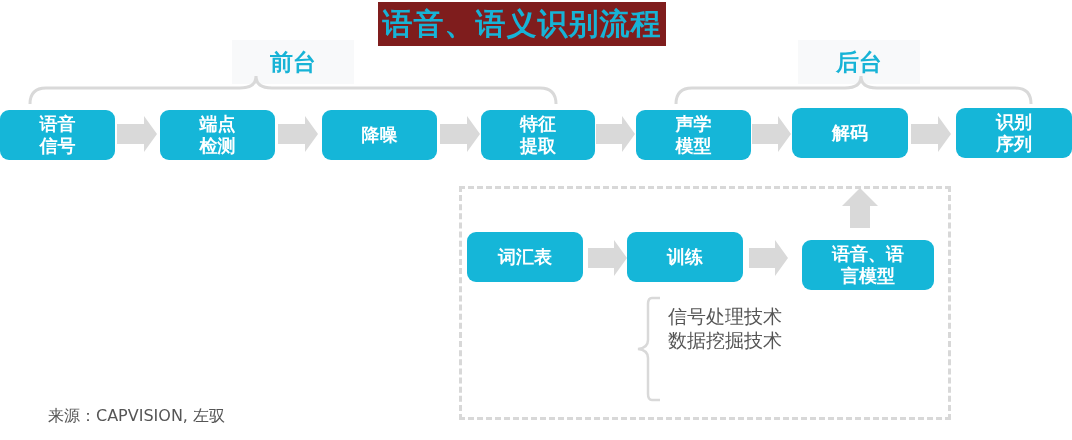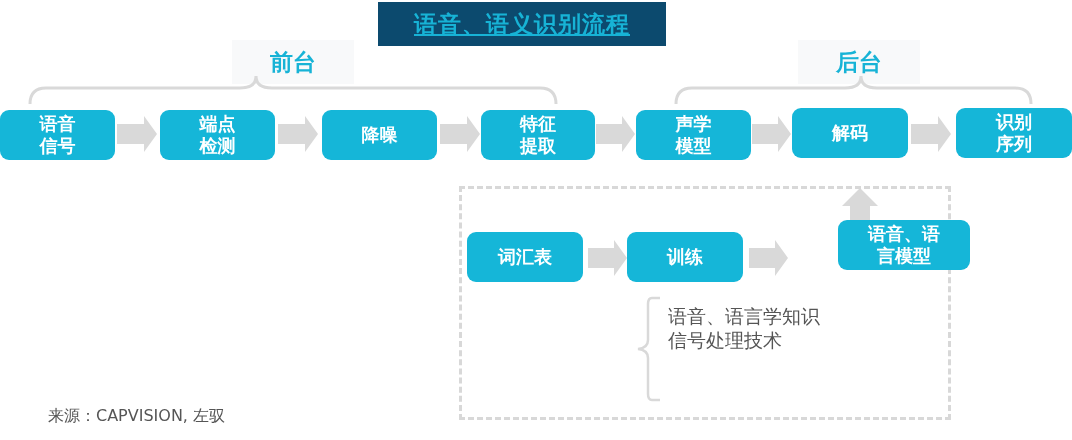--- a/index.html
+++ b/index.html
@@ -1,21 +1,21 @@
 <!DOCTYPE html>
 <html><head>
 <meta charset="utf-8">
 <style>
   html, body { margin: 0; padding: 0; background: #ffffff; }
   body { width: 1072px; height: 440px; position: relative; overflow: hidden;
          font-family: "DejaVu Sans", "Liberation Sans", sans-serif; }
   .abs { position: absolute; }
-  .title-box { left: 378px; top: 2px; width: 288px; height: 44px; background: #0c4a6e;
+  .title-box { left: 378px; top: 2px; width: 288px; height: 44px; background: #7f1d1d;
                display: flex; align-items: center; justify-content: center;
-               color: #17b3d6; font-weight: bold; font-size: 23px; letter-spacing: 1px; text-decoration: underline; }
+               color: #17b3d6; font-weight: bold; font-size: 30px; letter-spacing: 1px; }
   .stage-label { background: #f8f9fa; color: #17b3d6; font-weight: bold; font-size: 23px;
                  display: flex; align-items: center; justify-content: center; }
   .node { background: #15b6d8; color: #ffffff; font-weight: bold; font-size: 18px;
           border-radius: 9px; display: flex; align-items: center; justify-content: center;
           text-align: center; line-height: 22px; white-space: pre-line; }
   .brace-svg { position: absolute; left: 0; top: 0; pointer-events: none; }
   .dashed-box { left: 459px; top: 186px; width: 492px; height: 234px;
                 border: 3px dashed #d8d8d8; box-sizing: border-box; }
   .knowledge { left: 668px; top: 304px; color: #555555; font-size: 19px; line-height: 24px; }
   .knowledge div { white-space: nowrap; }
@@ -62,21 +62,21 @@
 <div class="abs node" style="left:636px;top:110px;width:115px;height:50px;">声学
 模型</div>
 <div class="abs node" style="left:792px;top:108px;width:116px;height:50px;">解码</div>
 <div class="abs node" style="left:956px;top:108px;width:116px;height:50px;">识别
 序列</div>
 
 <div class="abs dashed-box"></div>
 
 <div class="abs node" style="left:467px;top:232px;width:116px;height:50px;">词汇表</div>
 <div class="abs node" style="left:627px;top:232px;width:116px;height:50px;">训练</div>
-<div class="abs node" style="left:802px;top:220px;width:132px;height:50px;margin-left:36px;">语音、语
+<div class="abs node" style="left:802px;top:240px;width:132px;height:50px;">语音、语
 言模型</div>
 
 <div class="abs knowledge">
-  <div>语音、语言学知识</div>
   <div>信号处理技术</div>
+  <div>数据挖掘技术</div>
 </div>
 
 <div class="abs source">来源：CAPVISION, 左驭</div>
 
 </body></html>

